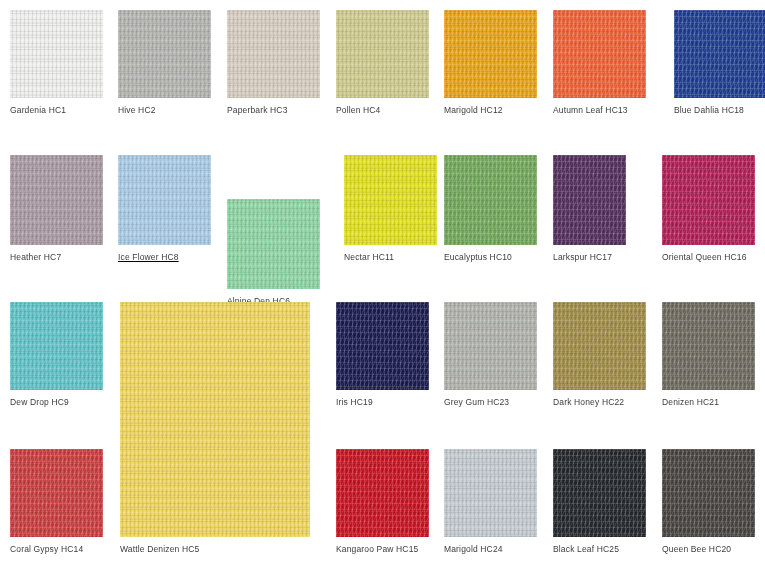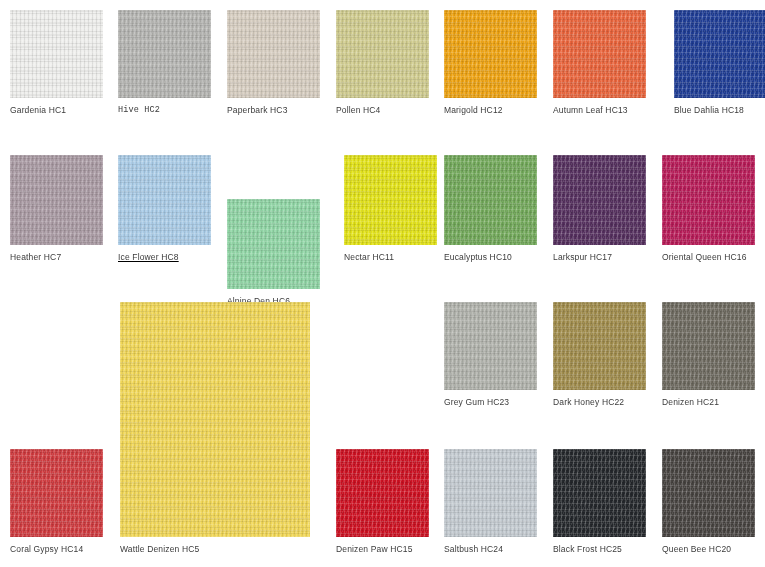--- a/index.html
+++ b/index.html
@@ -95,21 +95,21 @@
   }
 </style>
 </head>
 <body>
 
 <div id="palette-board">
     <div class="swatch-cell" style="left: 10px; top: 10px; width: 93px;">
       <div class="swatch-chip" style="--swatch-color: #eeeeec; height: 88px;"></div>
       <div class="swatch-label">Gardenia HC1</div>
     </div>
-    <div class="swatch-cell" style="left: 118px; top: 10px; width: 93px; font-family: Liberation Mono, monospace;">
+    <div class="swatch-cell" style="left: 118px; top: 10px; width: 93px;">
       <div class="swatch-chip" style="--swatch-color: #b4b4b1; height: 88px;"></div>
       <div class="swatch-label">Hive HC2</div>
     </div>
     <div class="swatch-cell" style="left: 227px; top: 10px; width: 93px;">
       <div class="swatch-chip" style="--swatch-color: #d6cdc0; height: 88px;"></div>
       <div class="swatch-label">Paperbark HC3</div>
     </div>
     <div class="swatch-cell" style="left: 336px; top: 10px; width: 93px;">
       <div class="swatch-chip" style="--swatch-color: #cfcb8e; height: 88px;"></div>
       <div class="swatch-label">Pollen HC4</div>
@@ -139,57 +139,65 @@
       <div class="swatch-label">Alpine Den HC6</div>
     </div>
     <div class="swatch-cell" style="left: 336px; top: 155px; width: 93px; margin-left: 8px;">
       <div class="swatch-chip" style="--swatch-color: #e1e118; height: 90px;"></div>
       <div class="swatch-label">Nectar HC11</div>
     </div>
     <div class="swatch-cell" style="left: 444px; top: 155px; width: 93px;">
       <div class="swatch-chip" style="--swatch-color: #72a85a; height: 90px;"></div>
       <div class="swatch-label">Eucalyptus HC10</div>
     </div>
-    <div class="swatch-cell" style="left: 553px; top: 155px; width: 93px;">
+    <div class="swatch-cell" style="left: 553px; top: 155px; width: 73px;">
       <div class="swatch-chip" style="--swatch-color: #55305e; height: 90px;"></div>
       <div class="swatch-label">Larkspur HC17</div>
     </div>
     <div class="swatch-cell" style="left: 662px; top: 155px; width: 93px;">
       <div class="swatch-chip" style="--swatch-color: #b71c58; height: 90px;"></div>
       <div class="swatch-label">Oriental Queen HC16</div>
     </div>
+    <div class="swatch-cell" style="left: 10px; top: 302px; width: 93px;">
+      <div class="swatch-chip" style="--swatch-color: #5cc5c8; height: 88px;"></div>
+      <div class="swatch-label">Dew Drop HC9</div>
+    </div>
     <div class="swatch-cell" style="left: 120px; top: 302px; width: 190px;">
       <div class="swatch-chip" style="--swatch-color: #f0d657; height: 235px;"></div>
       <div class="swatch-label">Wattle Denizen HC5</div>
     </div>
+    <div class="swatch-cell" style="left: 336px; top: 302px; width: 93px;">
+      <div class="swatch-chip" style="--swatch-color: #1b1d50; height: 88px;"></div>
+      <div class="swatch-label">Iris HC19</div>
+    </div>
     <div class="swatch-cell" style="left: 444px; top: 302px; width: 93px;">
       <div class="swatch-chip" style="--swatch-color: #b0b2ab; height: 88px;"></div>
       <div class="swatch-label">Grey Gum HC23</div>
     </div>
     <div class="swatch-cell" style="left: 553px; top: 302px; width: 93px;">
       <div class="swatch-chip" style="--swatch-color: #a08c4c; height: 88px;"></div>
       <div class="swatch-label">Dark Honey HC22</div>
     </div>
     <div class="swatch-cell" style="left: 662px; top: 302px; width: 93px;">
       <div class="swatch-chip" style="--swatch-color: #6e6a60; height: 88px;"></div>
       <div class="swatch-label">Denizen HC21</div>
     </div>
     <div class="swatch-cell" style="left: 10px; top: 449px; width: 93px;">
       <div class="swatch-chip" style="--swatch-color: #cf3b3f; height: 88px;"></div>
       <div class="swatch-label">Coral Gypsy HC14</div>
     </div>
     <div class="swatch-cell" style="left: 336px; top: 449px; width: 93px;">
       <div class="swatch-chip" style="--swatch-color: #cd1122; height: 88px;"></div>
-      <div class="swatch-label">Denizen Paw HC15</div>
+      <div class="swatch-label">Kangaroo Paw HC15</div>
     </div>
     <div class="swatch-cell" style="left: 444px; top: 449px; width: 93px;">
       <div class="swatch-chip" style="--swatch-color: #c3cad0; height: 88px;"></div>
-      <div class="swatch-label">Saltbush HC24</div>
+      <div class="swatch-label">Marigold HC24</div>
     </div>
     <div class="swatch-cell" style="left: 553px; top: 449px; width: 93px;">
       <div class="swatch-chip" style="--swatch-color: #25282c; height: 88px;"></div>
-      <div class="swatch-label">Black Frost HC25</div>
+      <div class="swatch-label">Black Leaf HC25</div>
     </div>
     <div class="swatch-cell" style="left: 662px; top: 449px; width: 93px;">
       <div class="swatch-chip" style="--swatch-color: #484441; height: 88px;"></div>
       <div class="swatch-label">Queen Bee HC20</div>
     </div>
   </div>
 
 </body></html>

